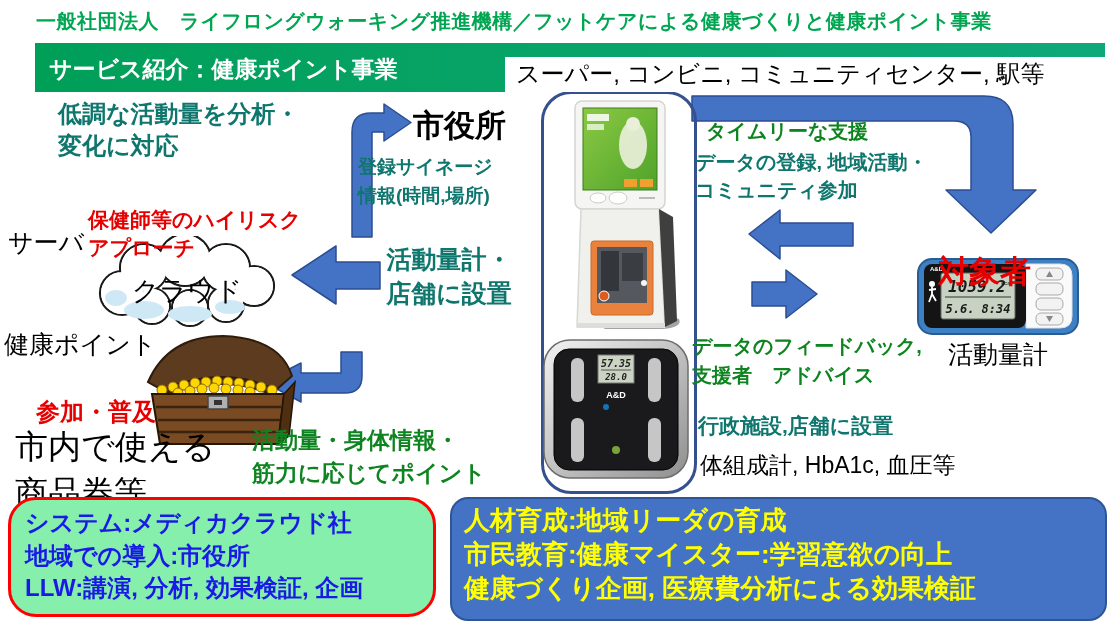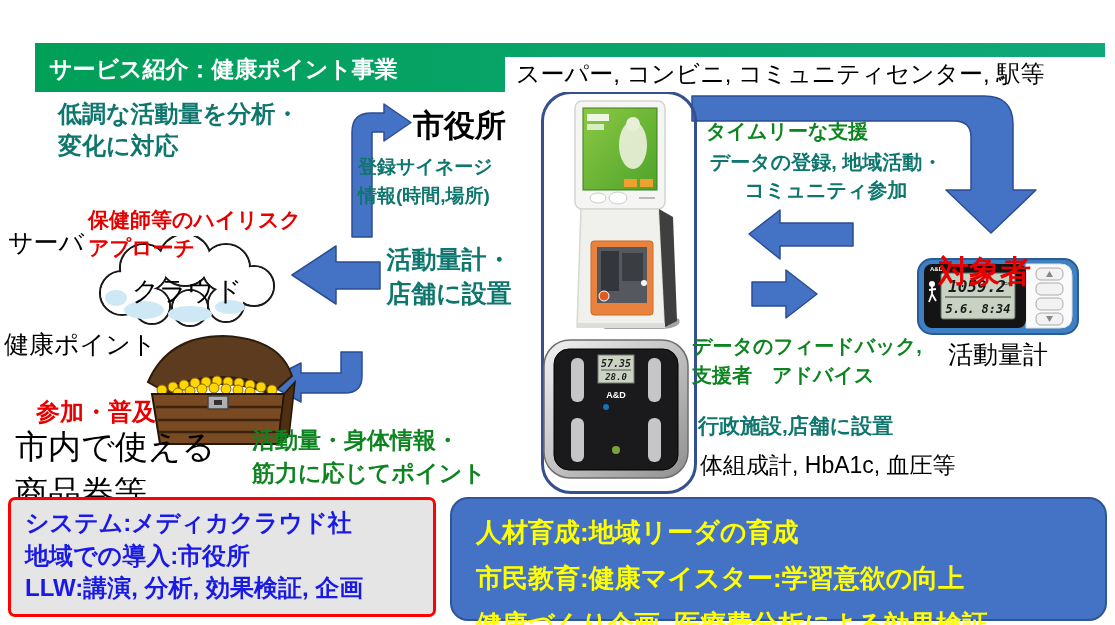--- a/index.html
+++ b/index.html
@@ -27,54 +27,55 @@
   .voucher{left:15px;top:424px;width:180px;text-align:left;font-size:33px;line-height:1.4;}
   .pointsrule{left:252px;top:424px;font-size:23px;line-height:1.42;}
   
   .cityhall{left:413px;top:106px;font-size:31px;font-weight:600;}
   .signage{left:358px;top:152px;font-size:19px;line-height:1.55;}
   .devinfo{left:360px;top:243px;width:178px;text-align:center;font-size:25px;line-height:1.35;}
   .install{left:698px;top:412px;font-size:21px;}
   .measure{left:700px;top:450px;font-size:23px;}
   
   .timely{left:706px;top:118px;font-size:20px;}
-  .datareg{left:695px;top:148px;width:262px;text-align:center;font-size:20px;line-height:1.4;}
+  .datareg{left:695px;top:148px;width:262px;text-align:left;font-size:20px;line-height:1.4;}
   .target{left:938px;top:216px;font-size:31px;}
   .meterlabel{left:948px;top:338px;font-size:25px;}
   .feedback{left:692px;top:332px;font-size:20px;line-height:1.45;}
   
   .kiosk-frame{position:absolute;left:541px;top:91px;width:150px;height:397px;
                border:3px solid #35508f;border-radius:30px;}
   
-  .box-left{position:absolute;left:8px;top:497px;width:428px;height:120px;background:#e5e5e5;
-            border:3px solid #f00;border-radius:7px;box-sizing:border-box;padding:7px 0 0 14px;}
+  .box-left{position:absolute;left:8px;top:497px;width:428px;height:120px;background:#86efac;
+            border:3px solid #f00;border-radius:28px;box-sizing:border-box;padding:7px 0 0 14px;}
   .box-left p{margin:0;font-size:24px;font-weight:600;color:#1a1ae6;line-height:1.36;white-space:nowrap;}
   .box-right{position:absolute;left:450px;top:497px;width:657px;height:124px;background:#4472c4;
              border:2px solid #2e5597;border-radius:18px;box-sizing:border-box;padding:5px 0 0 12px;}
-  .box-right p{margin:12px;font-size:26px;font-weight:bold;color:#ffff00;line-height:1.3;white-space:nowrap;}
+  .box-right p{margin:0;font-size:26px;font-weight:bold;color:#ffff00;line-height:1.3;white-space:nowrap;}
   .layer{position:absolute;left:0;top:0;}
   .z1{z-index:1}.z2{z-index:2}.z3{z-index:3}
   .lcd{font-family:"DejaVu Sans Mono",monospace;font-style:italic;font-weight:bold;}
 </style>
 </head>
 <body>
 
 <div class="canvas">
 
   <svg class="layer z1" width="1115" height="625">
     <g fill="#4472c4" stroke="#2b4e92" stroke-width="1.5" stroke-linejoin="round">
       <path d="M352,237 V132 Q352,113 371,113 H384 V104 L411,122.5 L384,141 V132 H373 Q372,132 372,133 V237 Z"></path>
       <path d="M292,275 L336,246 L336,262 L380,262 L380,289 L336,289 L336,304 Z"></path>
       <path d="M341,352 H362 V376 Q362,393 345,393 H301 V402 L264,382 L301,363 V373 H341 Z"></path>
       <path d="M749,234 L780,210 L780,223 L853,223 L853,246 L780,246 L780,259 Z"></path>
       <path d="M817,294 L786,270 L786,282 L752,282 L752,306 L786,306 L786,318 Z"></path>
       <path d="M692,96 H984 Q1013,96 1013,124 V190 H1036 L991,233 L946,190 H971 V137 Q971,121 954,121 H692 Z"></path>
     </g>
   </svg>
 
+  <p class="t org-title">一般社団法人　ライフロングウォーキング推進機構／フットケアによる健康づくりと健康ポイント事業</p>
   <div class="banner z1"></div>
   <div class="loc-box z2"></div>
   <p class="t banner-label z3">サービス紹介：健康ポイント事業</p>
   <p class="t loc-text z3">スーパー, コンビニ, コミュニティセンター, 駅等</p>
 
   <p class="t analysis blue b z3">
     <span>低調な活動量を分析・</span><br>
     <span>変化に対応</span>
   </p>
   <p class="t highrisk red b z3">

